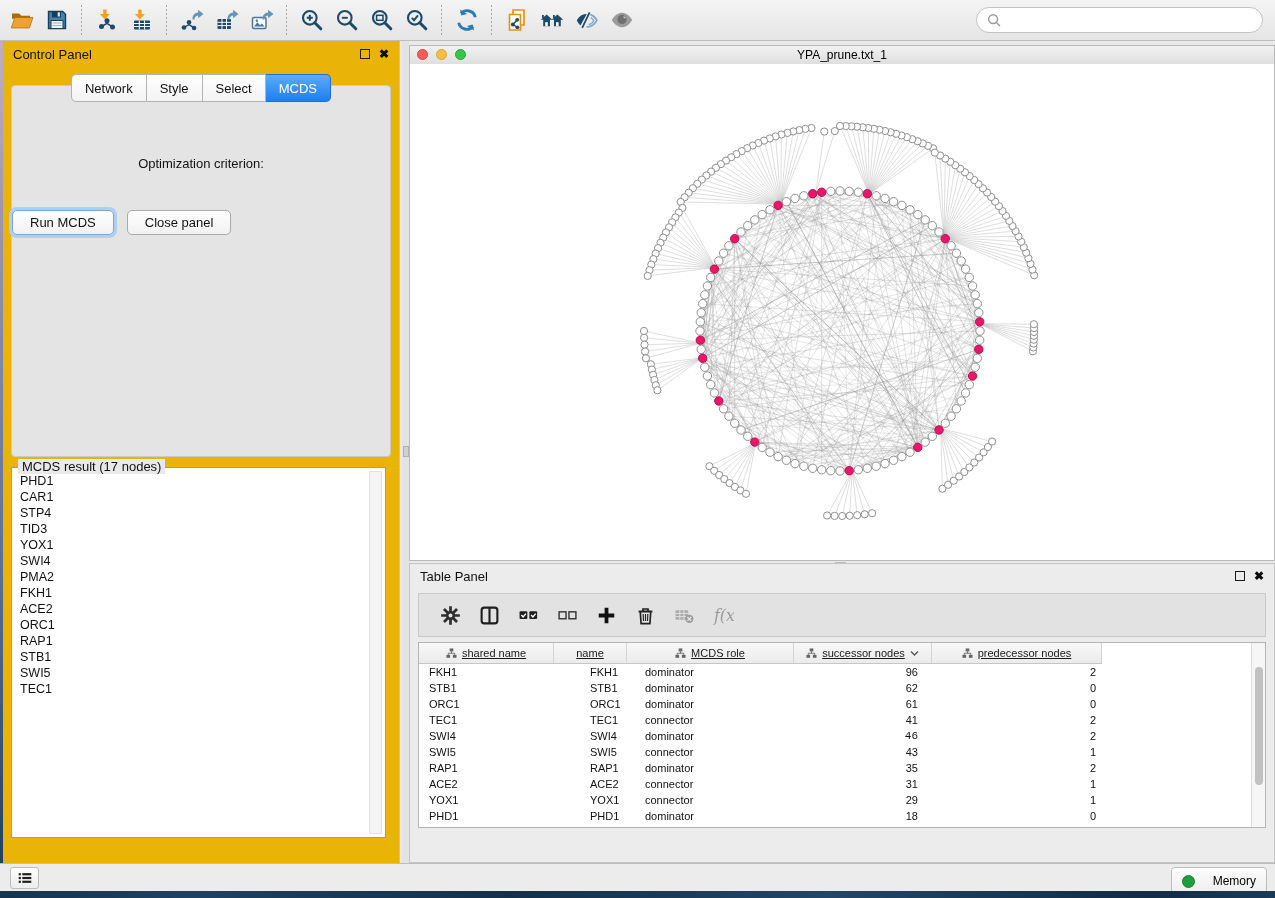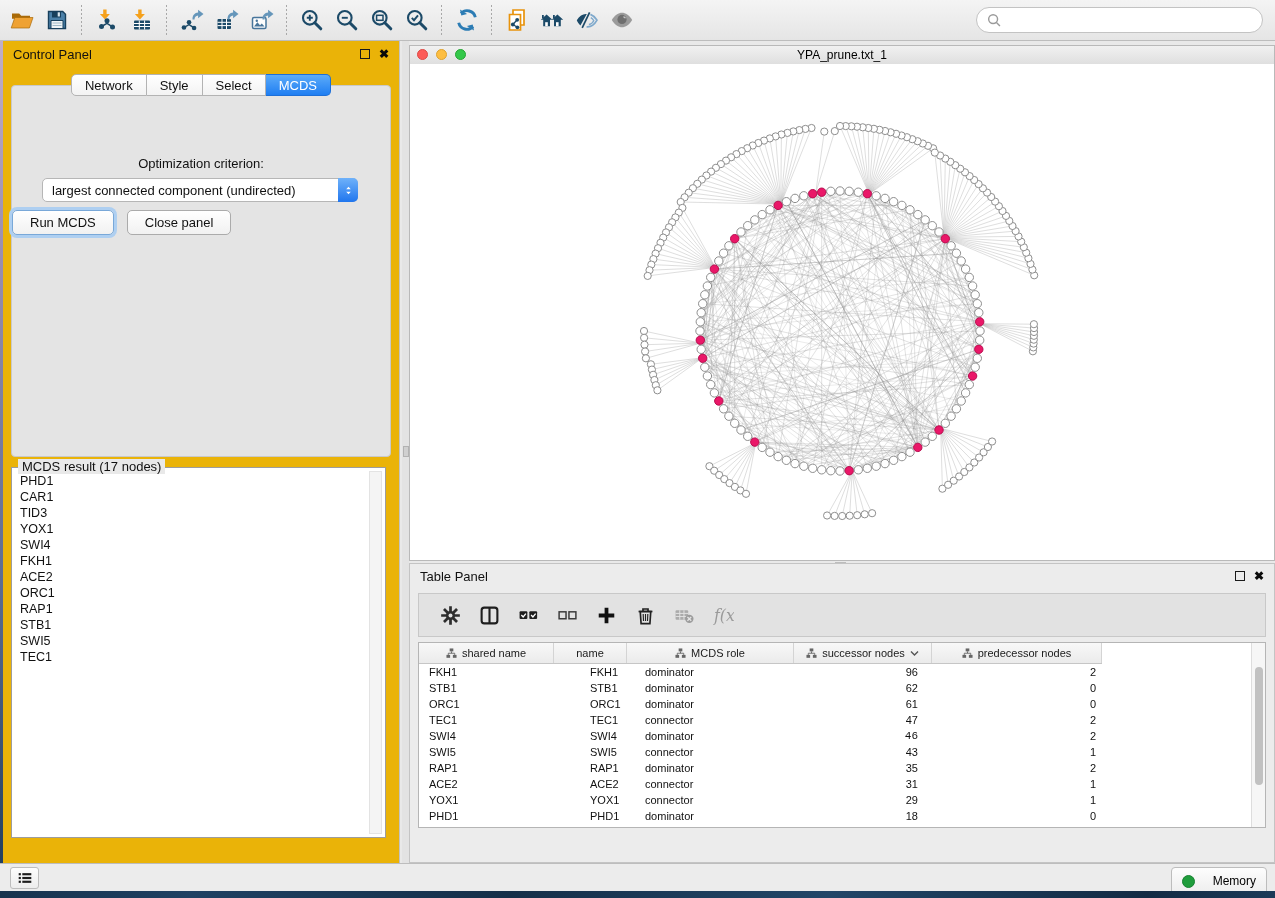--- a/index.html
+++ b/index.html
@@ -26,21 +26,21 @@
   .wall-bottom{position:absolute;left:0;top:891px;width:1275px;height:7px;
     background:linear-gradient(90deg,#17334e,#1f4163 15%,#152f49 40%,#224668 65%,#132b44 90%,#1b3a58);}
 
   
   .panel-title{height:26px;display:flex;align-items:center;padding:0 10px;font-size:13px;}
   .win-btns{margin-left:auto;display:flex;gap:9px;align-items:center;}
   .float-ico{width:8px;height:8px;border:1.5px solid #1a1a1a;display:inline-block;}
   .close-ico{font-size:12px;font-weight:bold;color:#0a0a0a;line-height:1;}
 
   .seg-ctl{display:flex;}
-  .seg{height:22px;box-sizing:border-box;padding:0 13px;display:flex;align-items:center;
+  .seg{height:28px;box-sizing:border-box;padding:0 13px;display:flex;align-items:center;
     background:linear-gradient(#ffffff,#f3f3f3);border:1px solid #b3b3b3;border-left:none;
     font-size:13px;color:#111;}
   .seg:first-child{border-left:1px solid #b3b3b3;border-radius:5px 0 0 5px;}
   .seg:last-child{border-radius:0 5px 5px 0;}
   .seg.active{background:linear-gradient(#5cabf9,#1f7ef2);border-color:#1d6fd8;color:#fff;}
 
   
   .control-panel{position:absolute;left:3px;top:41px;width:397px;height:822px;box-sizing:border-box;
     background:#eab308;border-right:1px solid #c2c2c2;}
   .cp-tabs{position:absolute;top:33px;left:0;right:0;display:flex;justify-content:center;z-index:2;}
@@ -94,21 +94,21 @@
     background:#ececec;border:1px solid #c4c4c4;}
   .tp-toolbar{position:absolute;top:29px;left:8px;right:8px;height:44px;box-sizing:border-box;
     background:#e2e2e2;border:1px solid #c8c8c8;display:flex;align-items:center;padding-left:12px;}
   .tp-btn{width:39px;height:32px;border:none;background:transparent;padding:0;
     display:flex;align-items:center;justify-content:center;}
   .tp-table{position:absolute;top:78px;left:8px;right:8px;height:186px;box-sizing:border-box;
     background:#fff;border:1px solid #b5b5b5;overflow:hidden;}
   .thead{display:flex;height:20px;background:linear-gradient(#f8f8f8,#ebebeb);
     border-bottom:1px solid #c6c6c6;}
   .th{display:flex;align-items:center;justify-content:center;gap:5px;font-size:11px;color:#1a1a1a;
-    border-right:1px solid #d4d4d4;box-sizing:border-box;height:20px;}
+    border-right:1px solid #d4d4d4;box-sizing:border-box;height:20px;text-decoration:underline;}
   .trow{display:flex;height:16px;align-items:center;font-size:11px;}
   .td{box-sizing:border-box;white-space:nowrap;overflow:hidden;}
   .td.c0{padding-left:10px;text-align:left;}
   .td.c1{padding-left:36px;text-align:left;}
   .td.c2{padding-left:18px;text-align:left;}
   .td.c3{padding-right:14px;text-align:right;}
   .td.c4{padding-right:6px;text-align:right;}
   .tp-scroll{position:absolute;top:0;bottom:0;right:0;width:13px;background:#f6f6f6;border-left:1px solid #ddd;}
   .tp-thumb{position:absolute;top:24px;right:2px;width:8px;height:118px;background:#c1c1c1;border-radius:4px;}
   .tp-tabs{position:absolute;top:268px;left:0;right:0;display:flex;justify-content:center;}
@@ -291,41 +291,35 @@
     </span>
   </div>
   <div class="cp-tabs seg-ctl">
       <span class="seg">Network</span>
       <span class="seg">Style</span>
       <span class="seg">Select</span>
       <span class="seg active">MCDS</span>
     </div>
   <div class="cp-card">
     <div class="opt-label">Optimization criterion:</div>
-    <div class="dropdown">
-      <span>largest connected component (undirected)</span>
-      <span class="dd-stepper">
-        <svg width="13" height="13" viewBox="0 0 16 12">
-            <path d="M5.2 4.4L8 1.4l2.8 3zM5.2 7.6L8 10.6l2.8-3z" fill="#ffffff"></path>
-          </svg>
-      </span>
-    </div>
     <div class="btn-row">
       <button class="btn focused">Run MCDS</button>
       <button class="btn">Close panel</button>
     </div>
   </div>
   <div class="mcds-box">
     <div class="mcds-legend">MCDS result (17 nodes)</div>
     <div class="mcds-list" id="mcds-list">
         <div class="mcds-item">PHD1</div>
         <div class="mcds-item">CAR1</div>
+        <div class="mcds-item">STP4</div>
         <div class="mcds-item">TID3</div>
         <div class="mcds-item">YOX1</div>
         <div class="mcds-item">SWI4</div>
+        <div class="mcds-item">PMA2</div>
         <div class="mcds-item">FKH1</div>
         <div class="mcds-item">ACE2</div>
         <div class="mcds-item">ORC1</div>
         <div class="mcds-item">RAP1</div>
         <div class="mcds-item">STB1</div>
         <div class="mcds-item">SWI5</div>
         <div class="mcds-item">TEC1</div>
       </div>
     <div class="mcds-scroll"></div>
   </div>
@@ -1199,21 +1193,21 @@
             <div class="td c0" style="width: 135px;">ORC1</div>
             <div class="td c1" style="width: 73px;">ORC1</div>
             <div class="td c2" style="width: 167px;">dominator</div>
             <div class="td c3" style="width: 138px;">61</div>
             <div class="td c4" style="width: 170px;">0</div>
           </div>
           <div class="trow">
             <div class="td c0" style="width: 135px;">TEC1</div>
             <div class="td c1" style="width: 73px;">TEC1</div>
             <div class="td c2" style="width: 167px;">connector</div>
-            <div class="td c3" style="width: 138px;">47</div>
+            <div class="td c3" style="width: 138px;">41</div>
             <div class="td c4" style="width: 170px;">2</div>
           </div>
           <div class="trow">
             <div class="td c0" style="width: 135px;">SWI4</div>
             <div class="td c1" style="width: 73px;">SWI4</div>
             <div class="td c2" style="width: 167px;">dominator</div>
             <div class="td c3" style="width: 138px; font-family: Liberation Mono, monospace;">46</div>
             <div class="td c4" style="width: 170px;">2</div>
           </div>
           <div class="trow">

